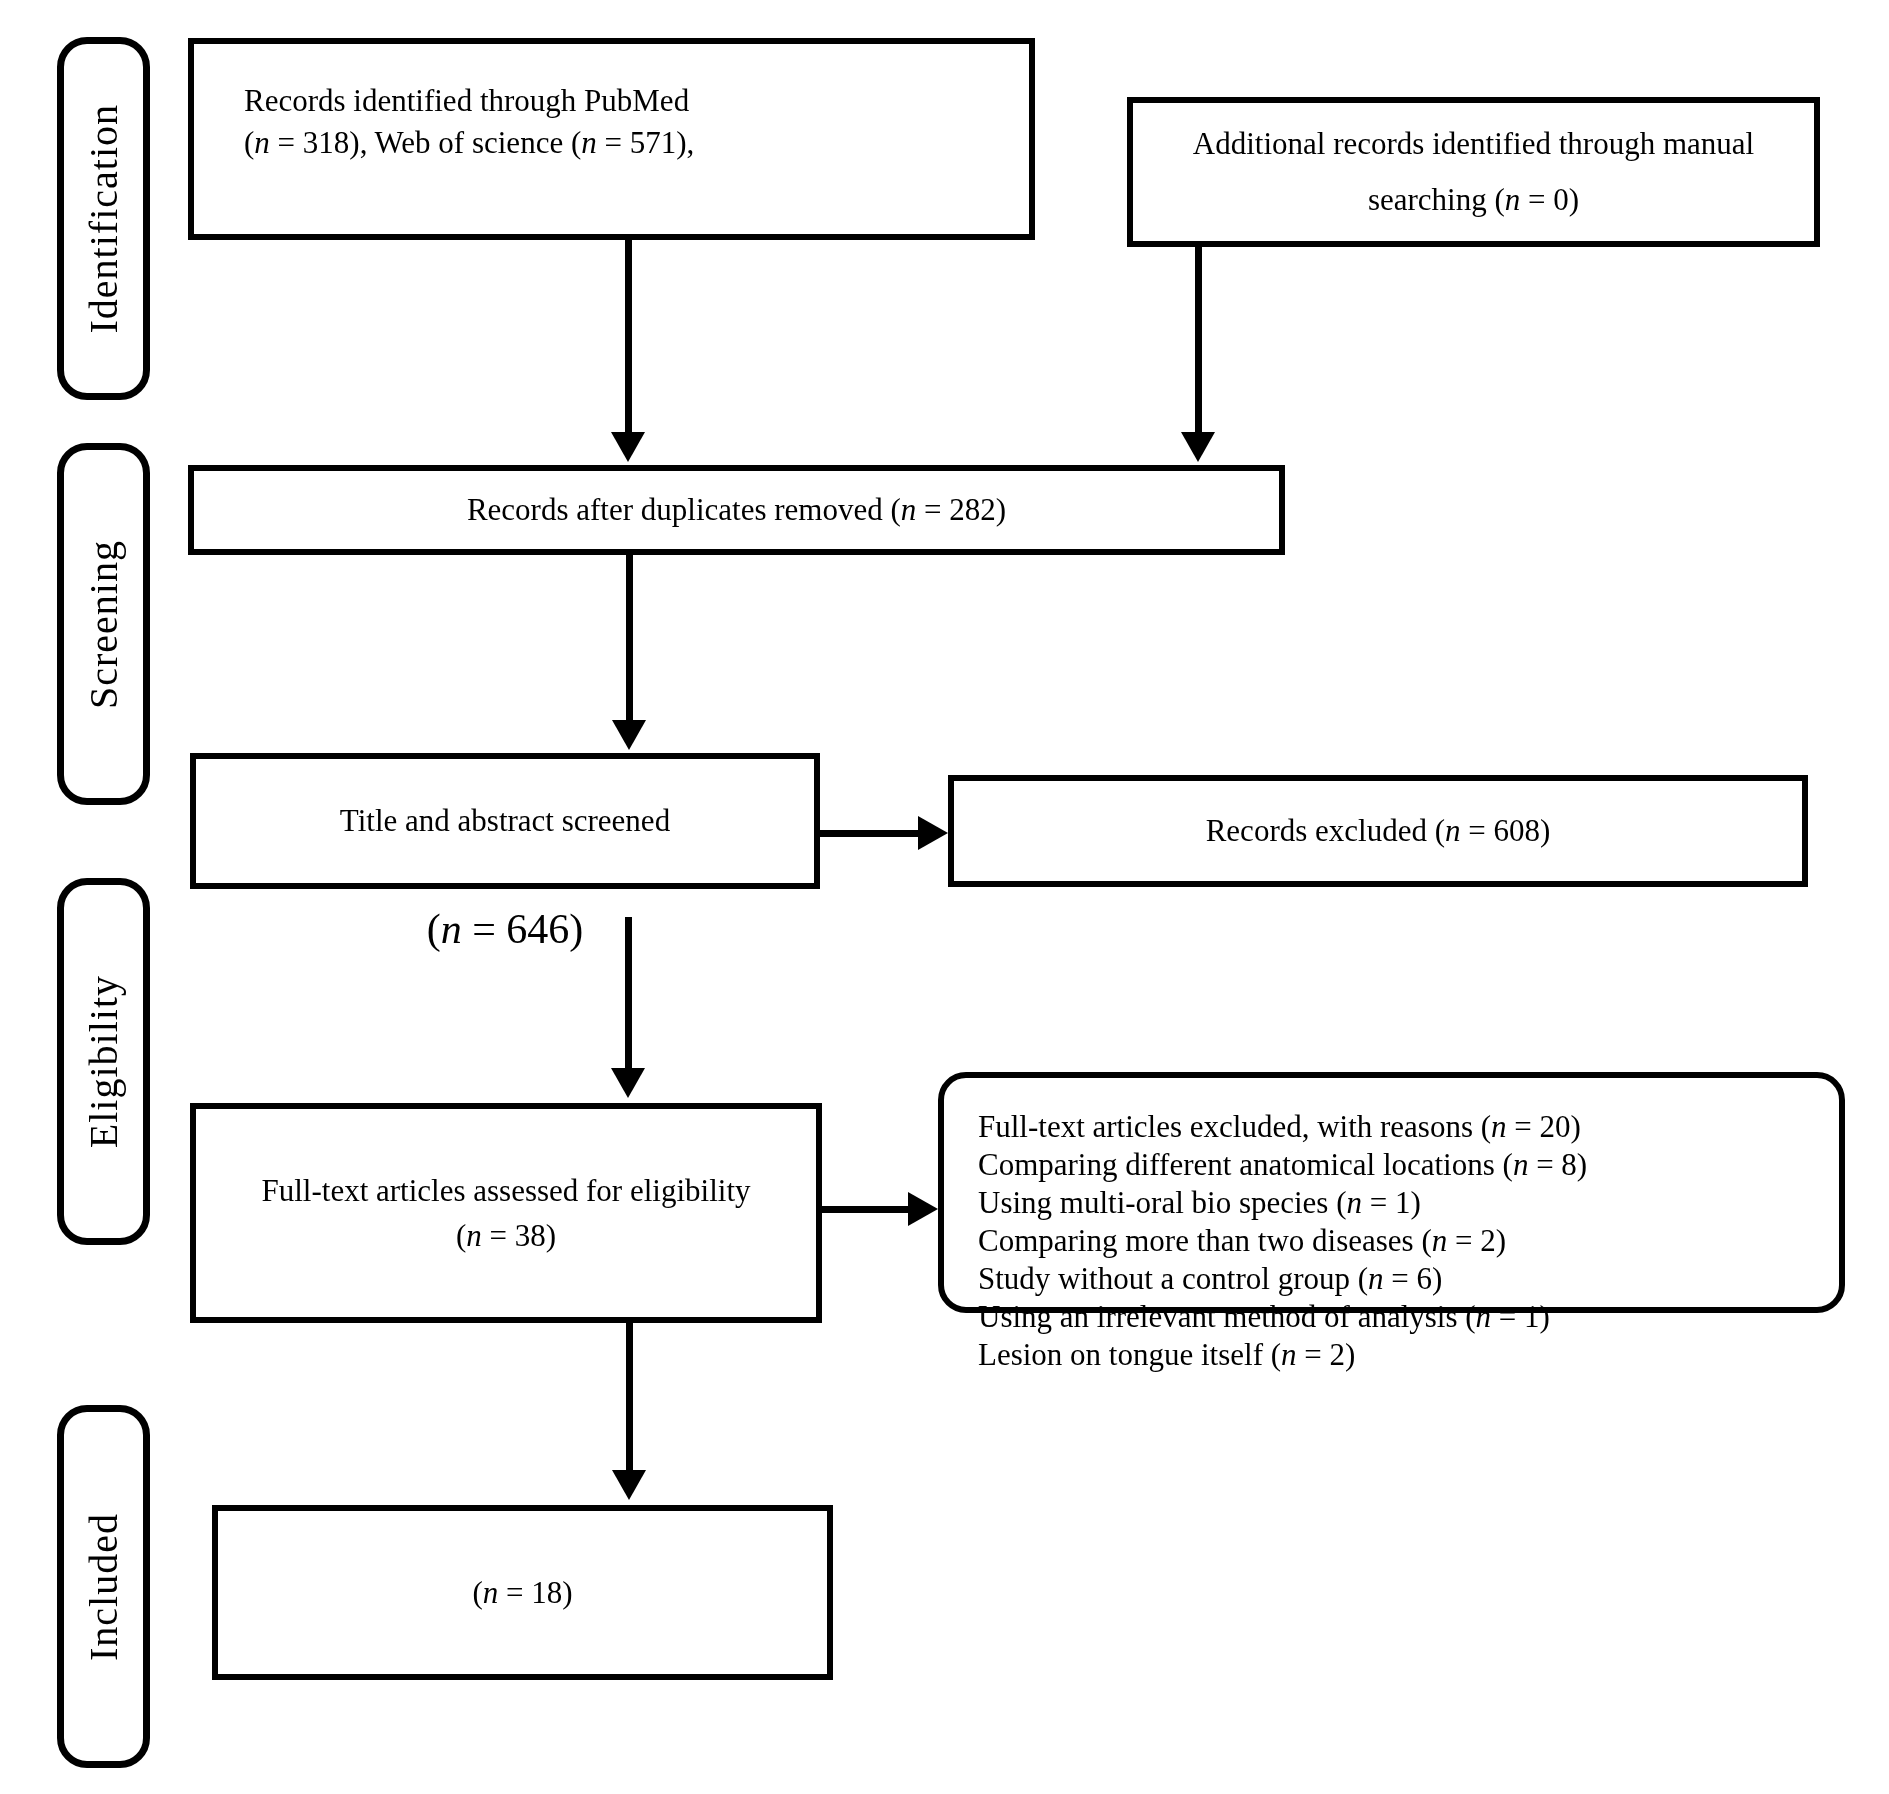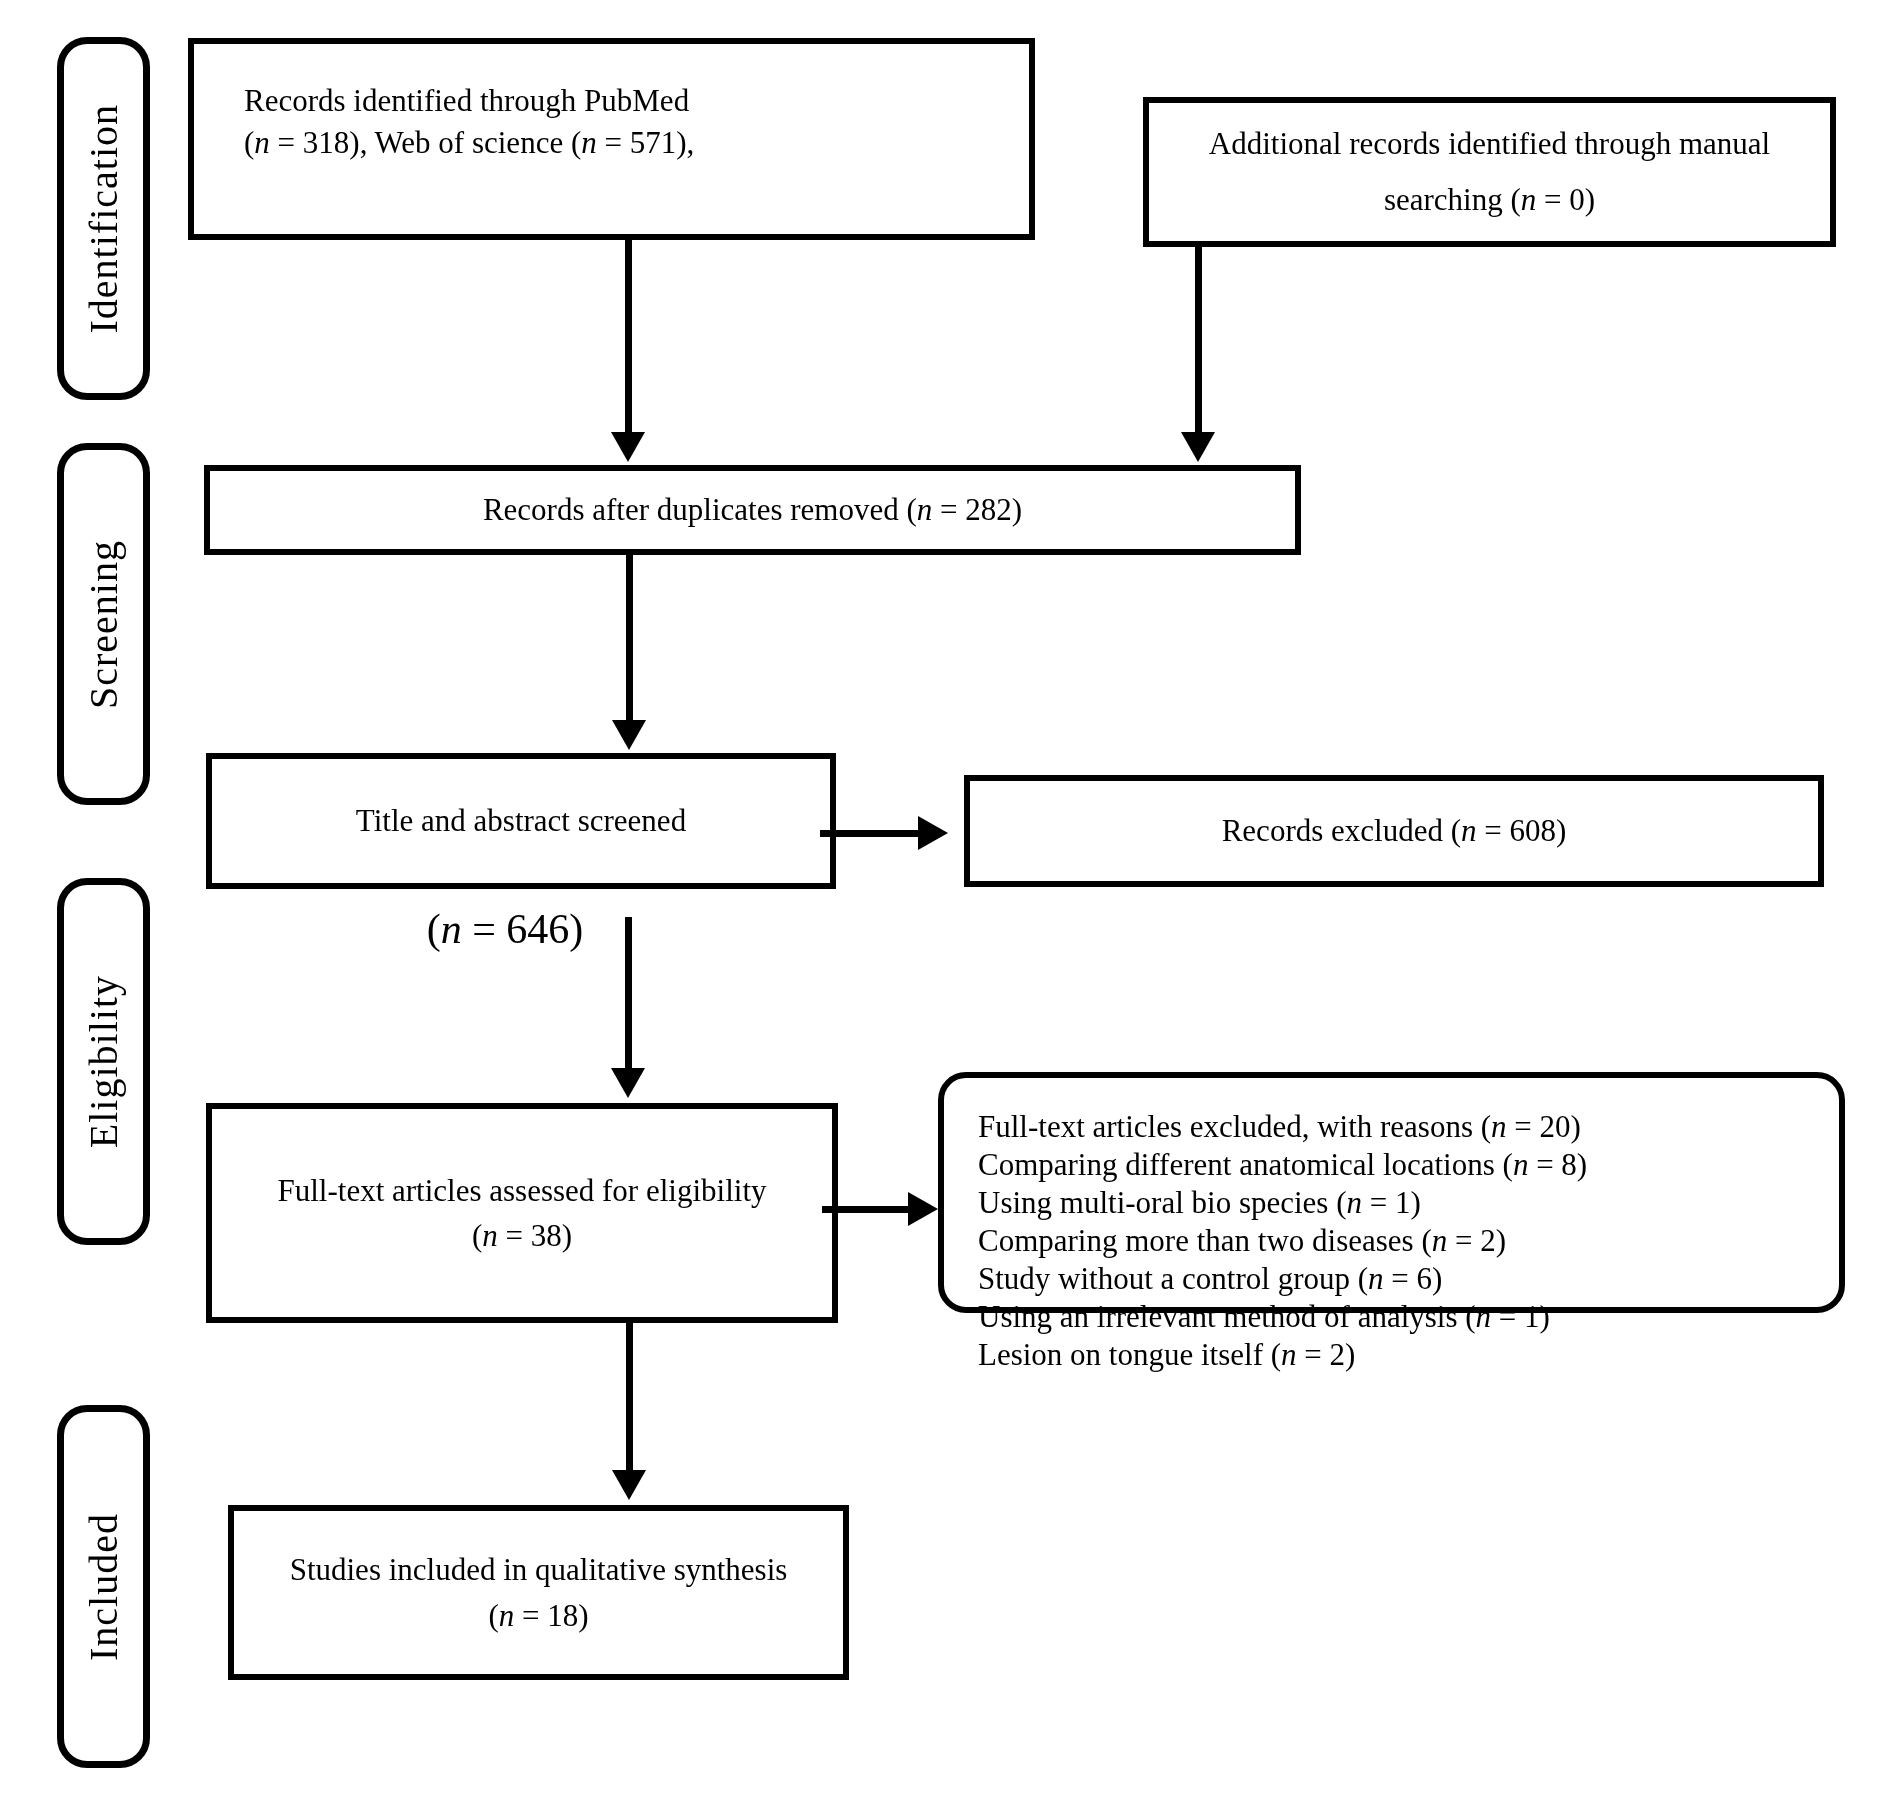--- a/index.html
+++ b/index.html
@@ -33,21 +33,20 @@
     position:absolute;
     border:6px solid #000;
     background:#fff;
     font-size:31px;
     line-height:42px;
   }
   .box.center{
     display:flex;flex-direction:column;
     align-items:center;justify-content:center;
     text-align:center;
-    margin-left:16px;
   }
   .box.left-text{text-align:left;}
 
   .count-overlay{
     position:absolute;
     text-align:center;
     font-size:42px;
     line-height:42px;
   }
 
@@ -109,21 +108,20 @@
     <div>Full-text articles excluded, with reasons (<i>n</i> = 20)</div>
     <div>Comparing different anatomical locations (<i>n</i> = 8)</div>
     <div>Using multi-oral bio species (<i>n</i> = 1)</div>
     <div>Comparing more than two diseases (<i>n</i> = 2)</div>
     <div>Study without a control group (<i>n</i> = 6)</div>
     <div>Using an irrelevant method of analysis (<i>n</i> = 1)</div>
     <div>Lesion on tongue itself (<i>n</i> = 2)</div>
   </div>
 
   <div class="box center" style="left:212px;top:1505px;width:621px;height:175px;line-height:46px;">
-    <div>Studies included in qualitative synthesis</div>
     <div>(<i>n</i> = 18)</div>
   </div>
 
   <div class="arrow-v" style="left:611px;top:240px;height:222px;">
     <div class="shaft"></div>
     <div class="head-down"></div>
   </div>
 
   <div class="arrow-v" style="left:1181px;top:247px;height:215px;">
     <div class="shaft"></div>

